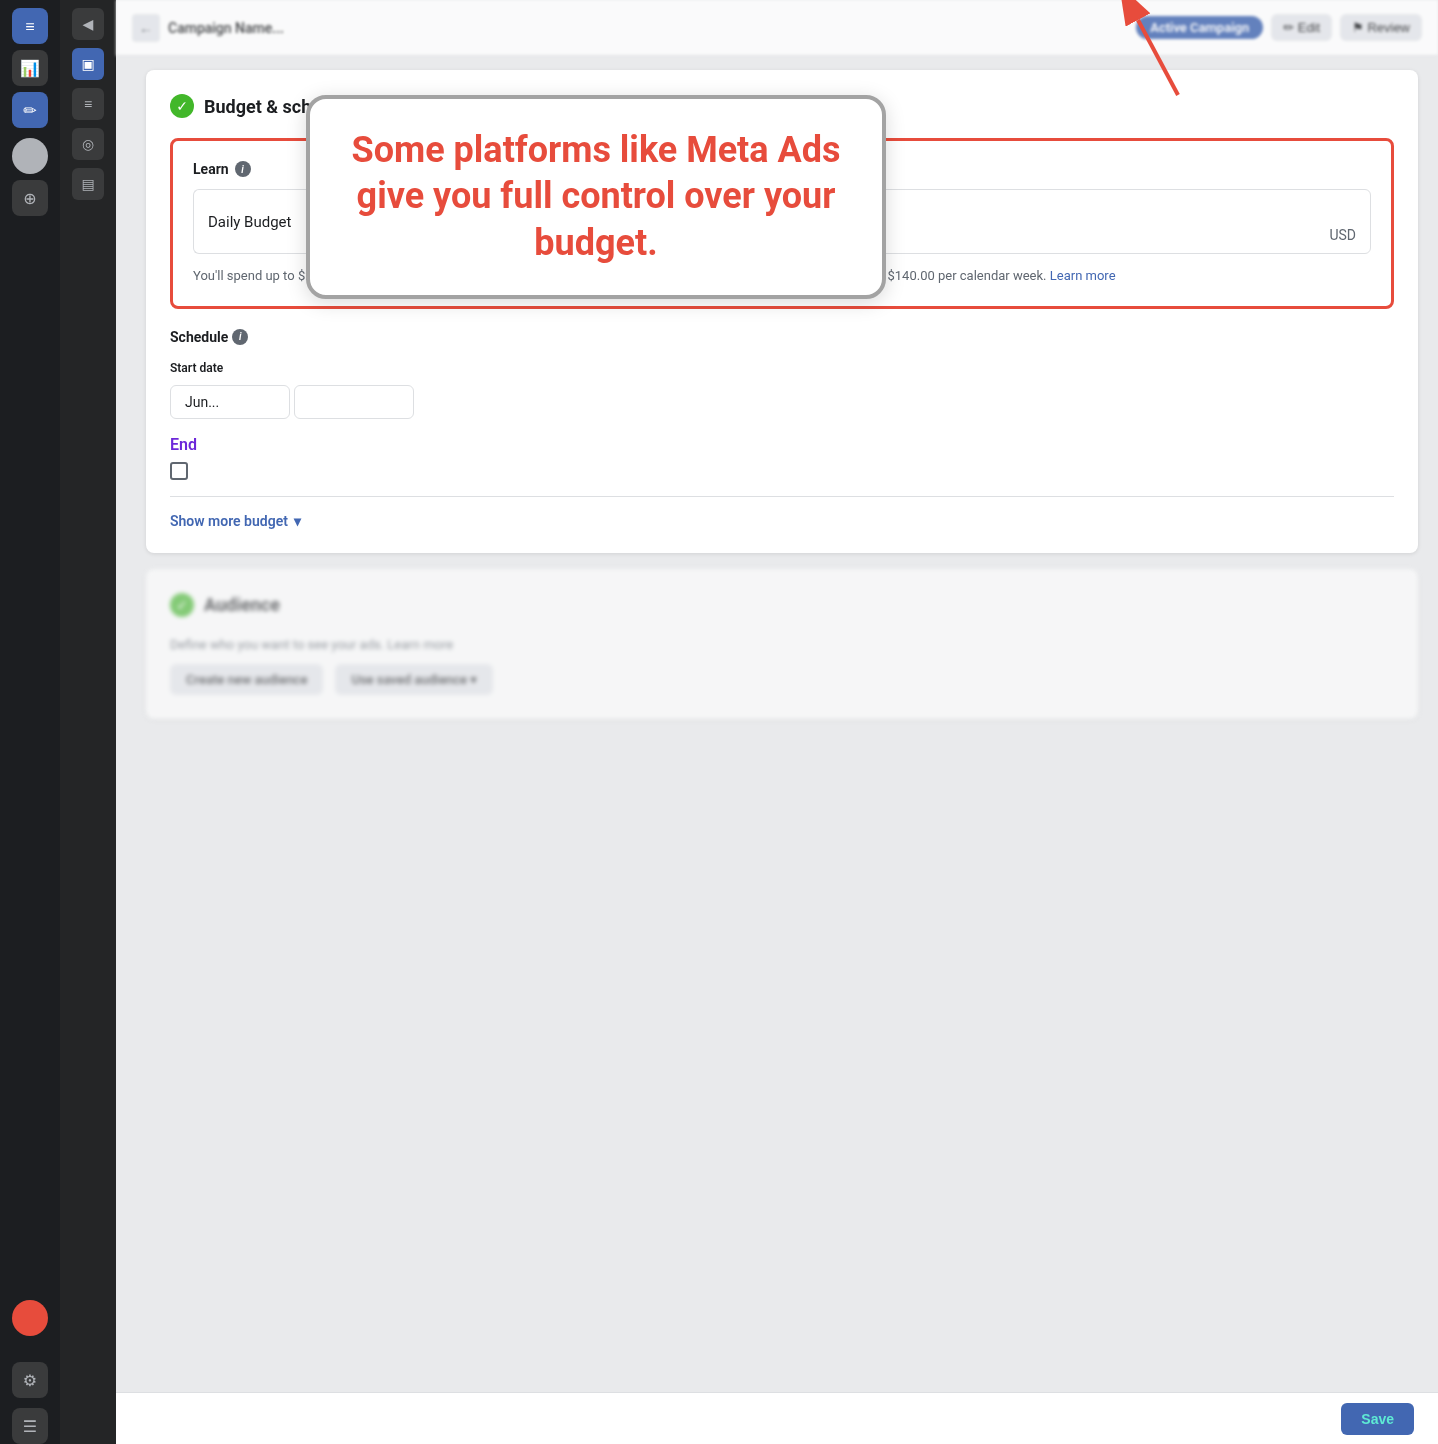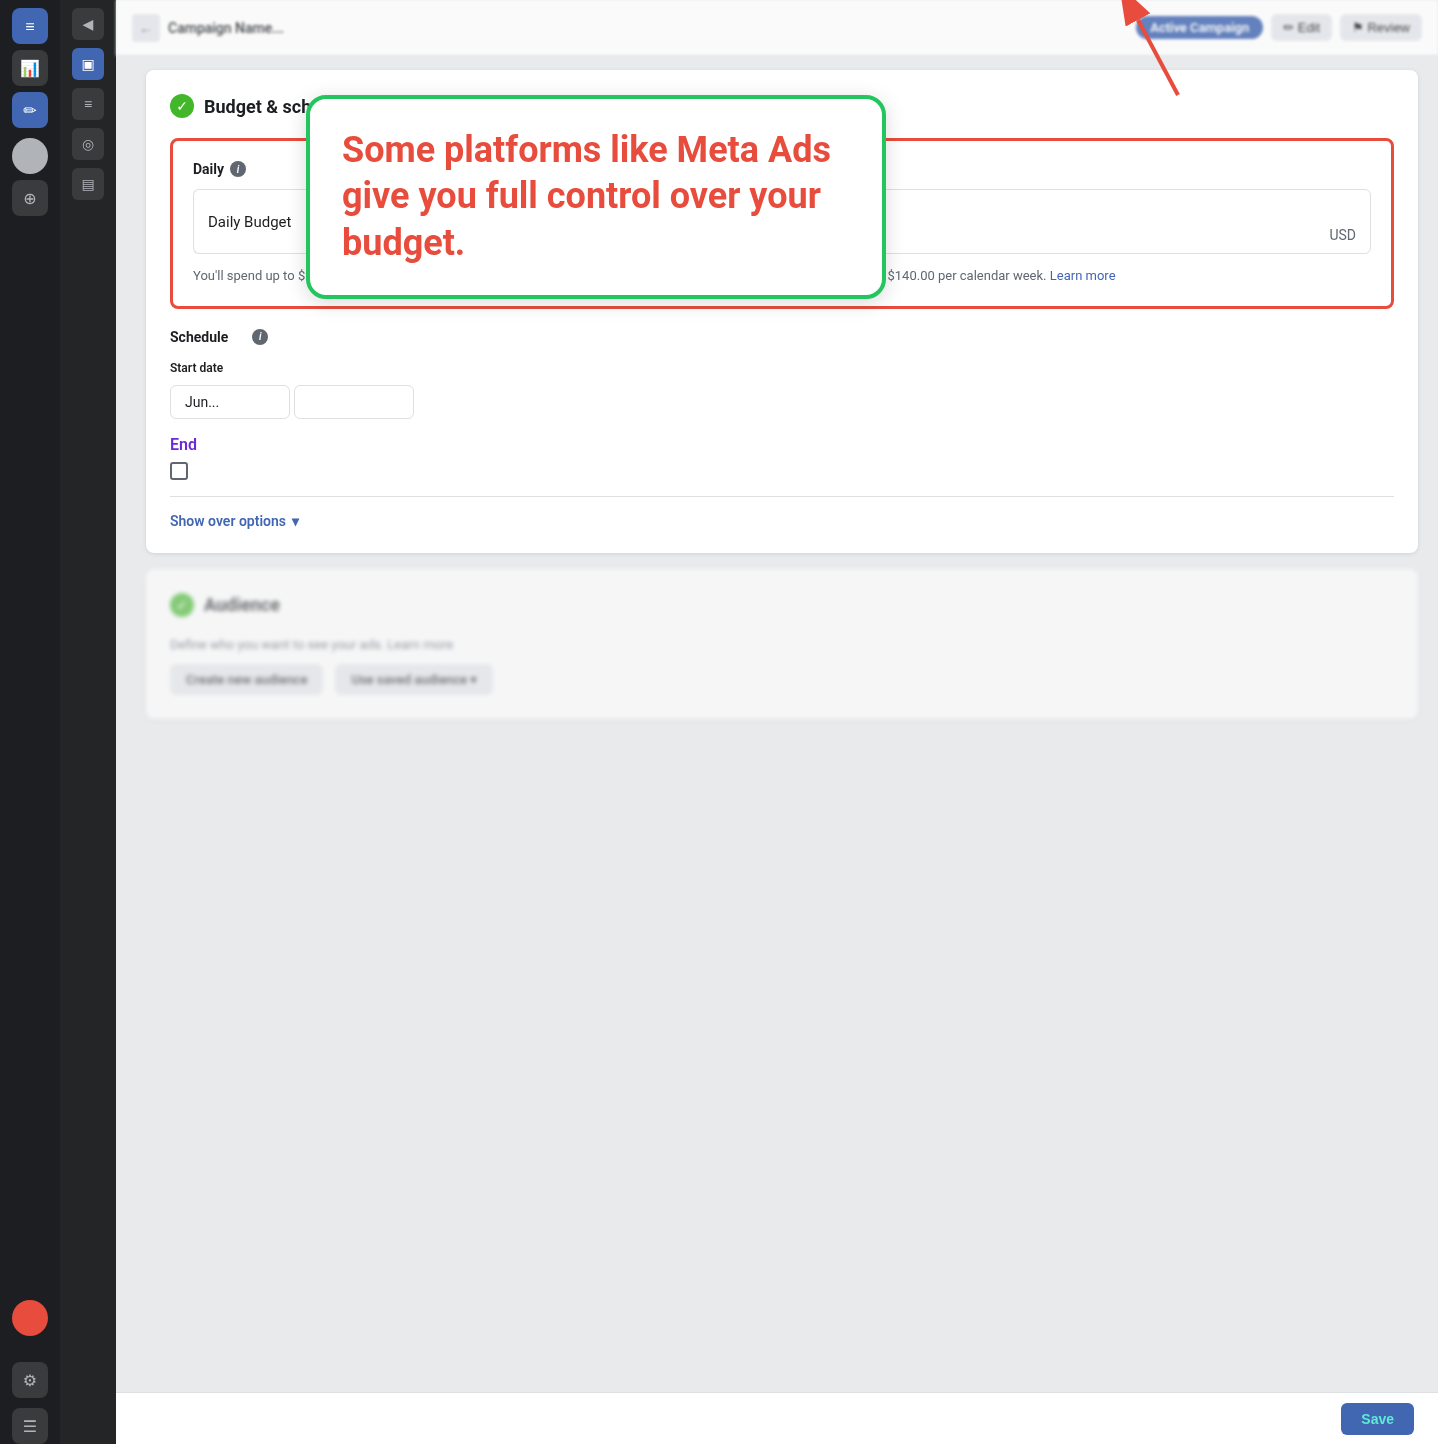--- a/index.html
+++ b/index.html
@@ -247,21 +247,21 @@
     }
 
     
     .schedule-label {
       font-size: 14px;
       font-weight: 700;
       color: #1c1e21;
       margin-bottom: 16px;
       display: flex;
       align-items: center;
-      gap: 24px;
+      gap: 4px;
     }
     .start-date-label {
       font-size: 12px;
       font-weight: 600;
       color: #1c1e21;
       margin-bottom: 10px;
     }
     .date-inputs {
       display: flex;
       gap: 4px;
@@ -304,25 +304,26 @@
       font-size: 14px;
       font-weight: 600;
       cursor: pointer;
       display: flex;
       align-items: center;
       gap: 6px;
     }
 
     .callout-box {
       background: white;
-      border: 4px solid #22c55e;
+      border: 4px solid #a3a3a3;
       border-radius: 20px;
       padding: 28px 32px;
       max-width: 580px;
       box-shadow: 0 4px 20px rgba(0,0,0,0.15);
+      text-align: center;
     }
     .callout-text {
       font-size: 36px;
       font-weight: 700;
       color: #e74c3c;
       line-height: 1.3;
     }
 
     
     .audience-card {
@@ -409,21 +410,21 @@
 <div class="panel-wrapper">
 
   <div class="section-card">
     <div class="section-header">
       <div class="section-check">✓</div>
       <div class="section-title">Budget &amp; schedule</div>
     </div>
 
     <div class="budget-outlined">
       <div class="budget-label">
-        <span>Daily</span>
+        <span>Learn</span>
         <span class="info-icon">i</span>
       </div>
       <div class="budget-inputs">
         <div class="budget-select">
           <span>Daily Budget</span>
           <span class="budget-select-arrow">▼</span>
         </div>
         <div class="budget-amount">
           <span class="budget-amount-value">$20.00</span>
           <span class="budget-currency">USD</span>
@@ -447,21 +448,21 @@
     </div>
 
     <div class="end-label">End</div>
     <div class="end-check-row">
       <div class="checkbox"></div>
     </div>
 
     <div class="divider"></div>
 
     <div class="show-more">
-      <span>Show over options</span>
+      <span>Show more budget</span>
       <span>▾</span>
     </div>
   </div>
 
   <div class="audience-card">
     <div class="section-header">
       <div class="section-check">✓</div>
       <div class="section-title">Audience</div>
     </div>
     <div style="font-size:13px; color:#606770;">Define who you want to see your ads. Learn more</div>

